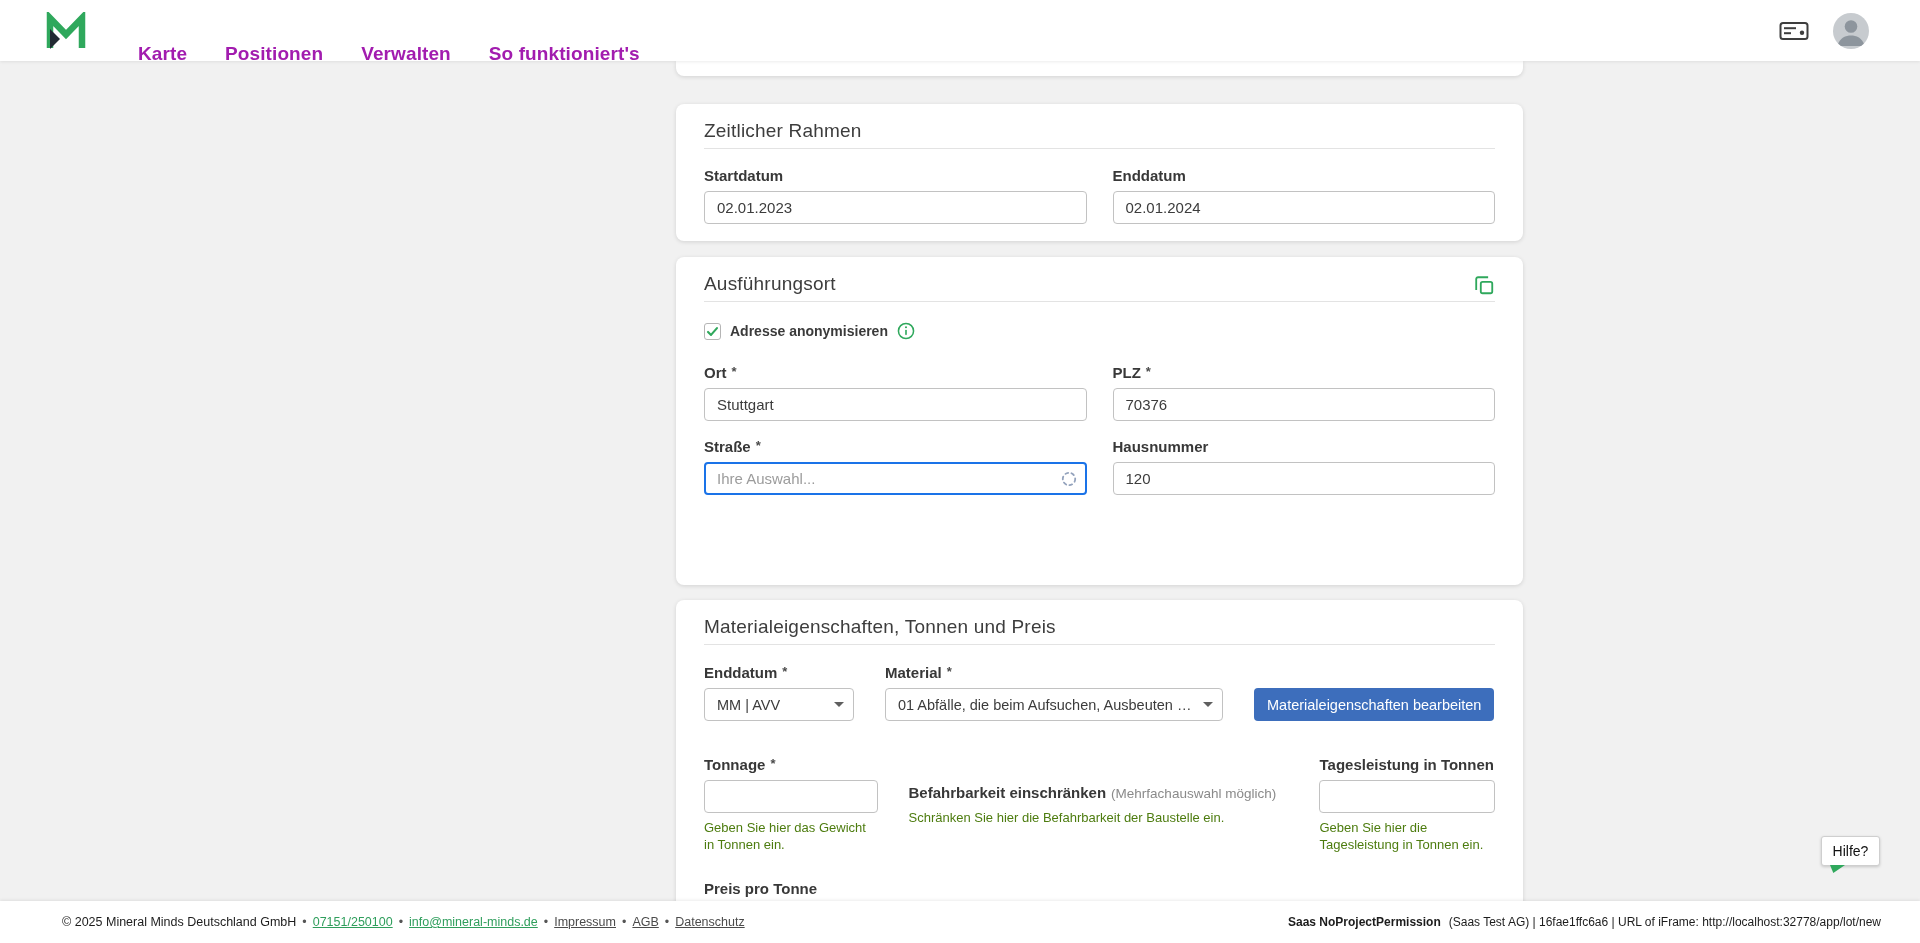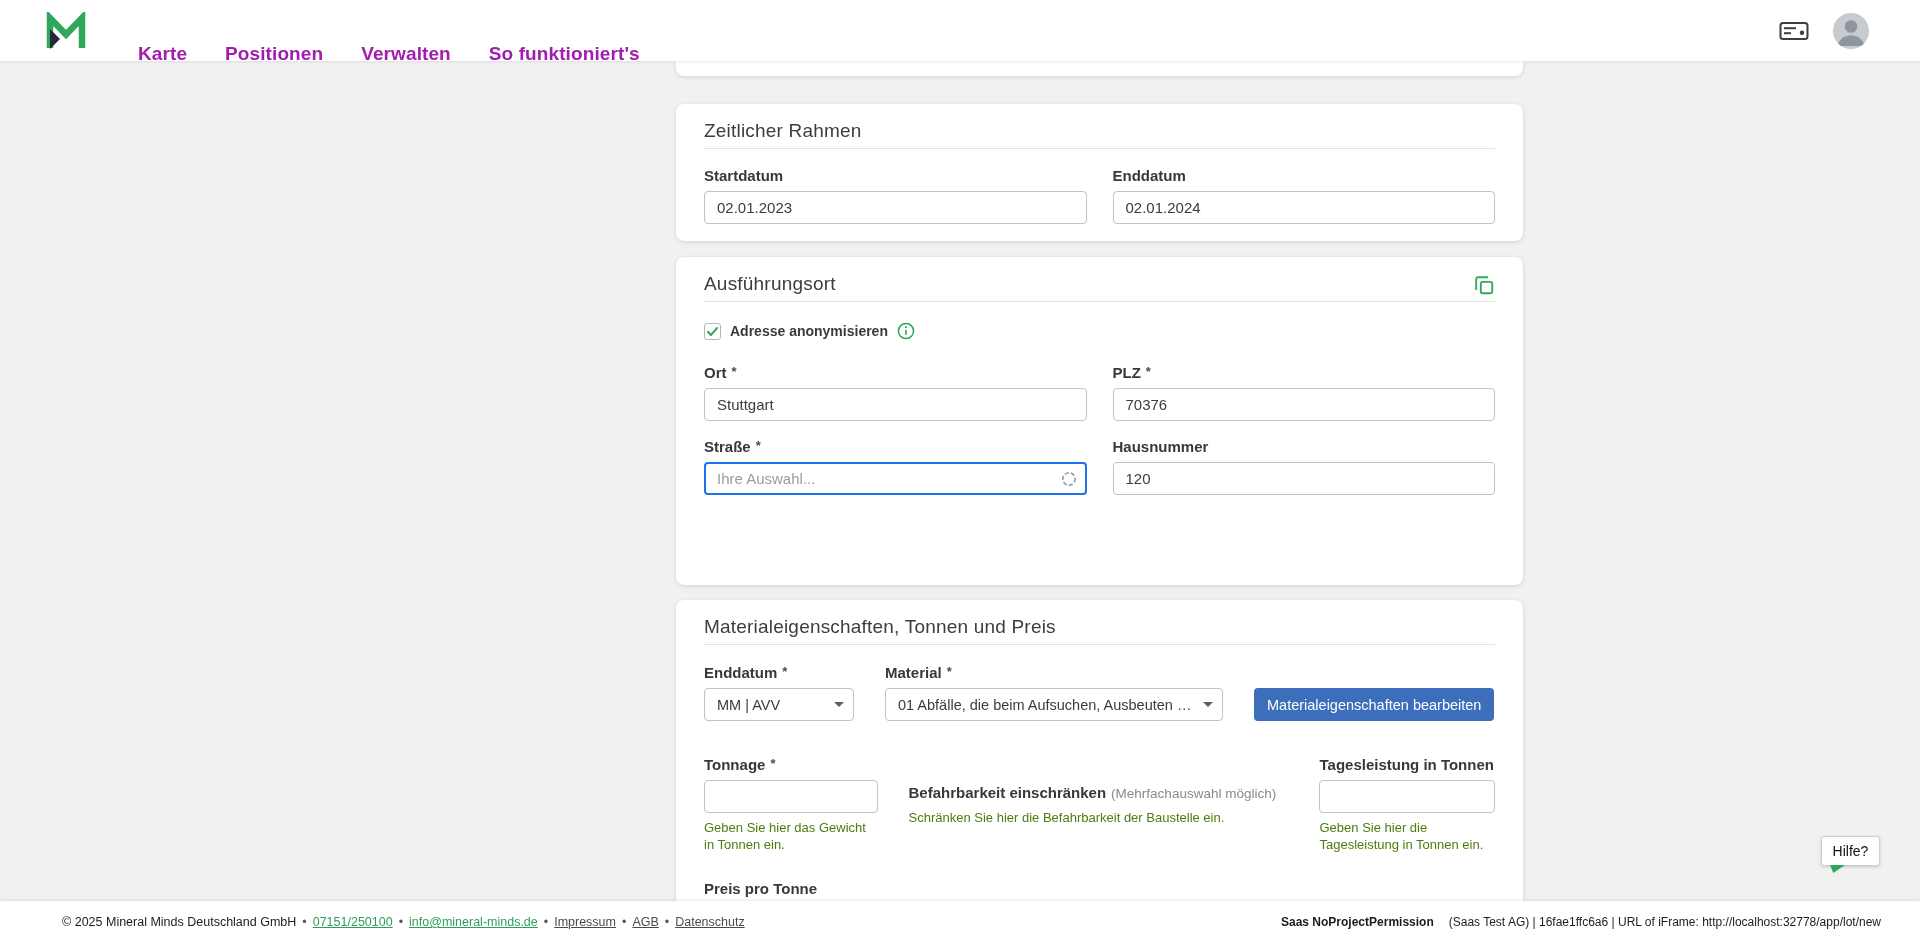--- a/index.html
+++ b/index.html
@@ -110,21 +110,21 @@
   
   .footer {
     position: absolute; left: 0; top: 901px; width: 1920px; height: 42px; background: #fff;
     display: flex; align-items: center; justify-content: space-between; padding: 0 39px 0 62px;
     box-shadow: 0 -1px 3px rgba(0,0,0,.08); z-index: 6; font-size: 12.5px; color: #1c1c1c;
   }
   .footer-left { display: flex; align-items: center; gap: 6px; white-space: nowrap; }
   .sep { color: #555; }
   .flink { text-decoration: underline; color: #4b4b4b; cursor: pointer; }
   .flink.green { color: #2f9e5c; }
-  .footer-right { font-size: 12px; color: #1c1c1c; display: flex; gap: 15px; white-space: nowrap; }
+  .footer-right { font-size: 12px; color: #1c1c1c; display: flex; gap: 8px; white-space: nowrap; }
   .footer-right .bold { font-weight: 700; }
 </style>
 </head>
 <body>
 
 <header class="navbar">
   <div class="logo">
     <svg width="40" height="38" viewBox="0 0 40 38">
       <path d="M4 36 L4 6 L20 22.5 L36 6 L36 36" fill="none" stroke="#2fa85c" stroke-width="6.5"></path>
       <polygon points="4,37 4,17 14,27" fill="#222a33"></polygon>

